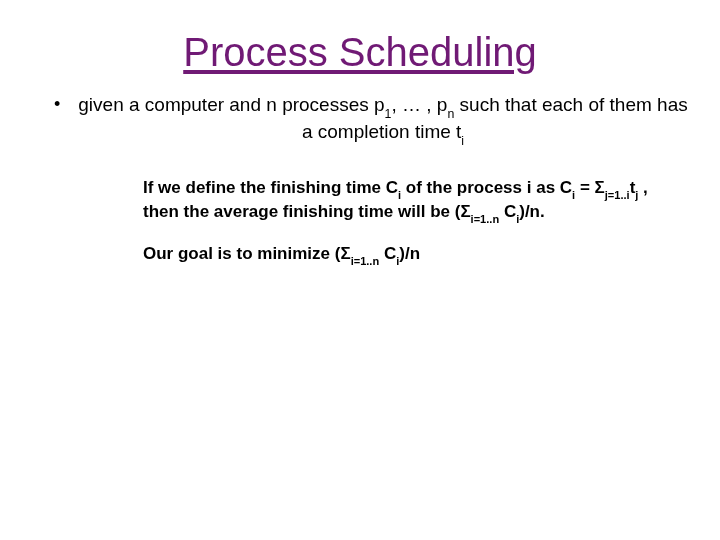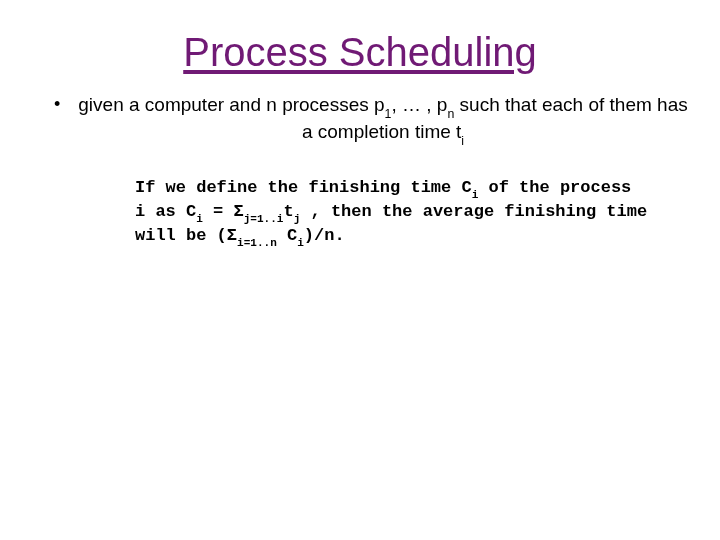--- a/index.html
+++ b/index.html
@@ -50,22 +50,21 @@
     color: #000;
   }
   .body-block {
     margin-left: 100px;
     margin-right: 40px;
     font-size: 17px;
     font-weight: bold;
     line-height: 1.3;
   }
   .body-block p {
-    margin: 0 0 18px 5px;
-    font-family: Liberation Mono, monospace;
+    margin: 0 0 18px 13px;
   }
   .sub {
     font-size: 0.65em;
     vertical-align: sub;
     position: relative;
     top: 0.15em;
   }
 </style>
 </head>
 <body>
@@ -77,15 +76,18 @@
   <ul class="bullets">
     <li>
       <span>given a computer and n processes p</span><span class="sub">1</span><span>, … , p</span><span class="sub">n</span><span> such that each of them has a completion time t</span><span class="sub">i</span><span></span>
     </li>
   </ul>
 
   <div class="body-block">
     <p>
       <span>If we define the finishing time C</span><span class="sub">i</span><span> of the process i as C</span><span class="sub">i</span><span> = Σ</span><span class="sub">j=1..i</span><span>t</span><span class="sub">j</span><span> , then the average finishing time will be  (Σ</span><span class="sub">i=1..n</span><span> C</span><span class="sub">i</span><span>)/n.</span>
     </p>
+    <p>
+      <span>Our goal is to minimize (Σ</span><span class="sub">i=1..n</span><span> C</span><span class="sub">i</span><span>)/n</span>
+    </p>
   </div>
 
 </div>
 
 </body></html>

